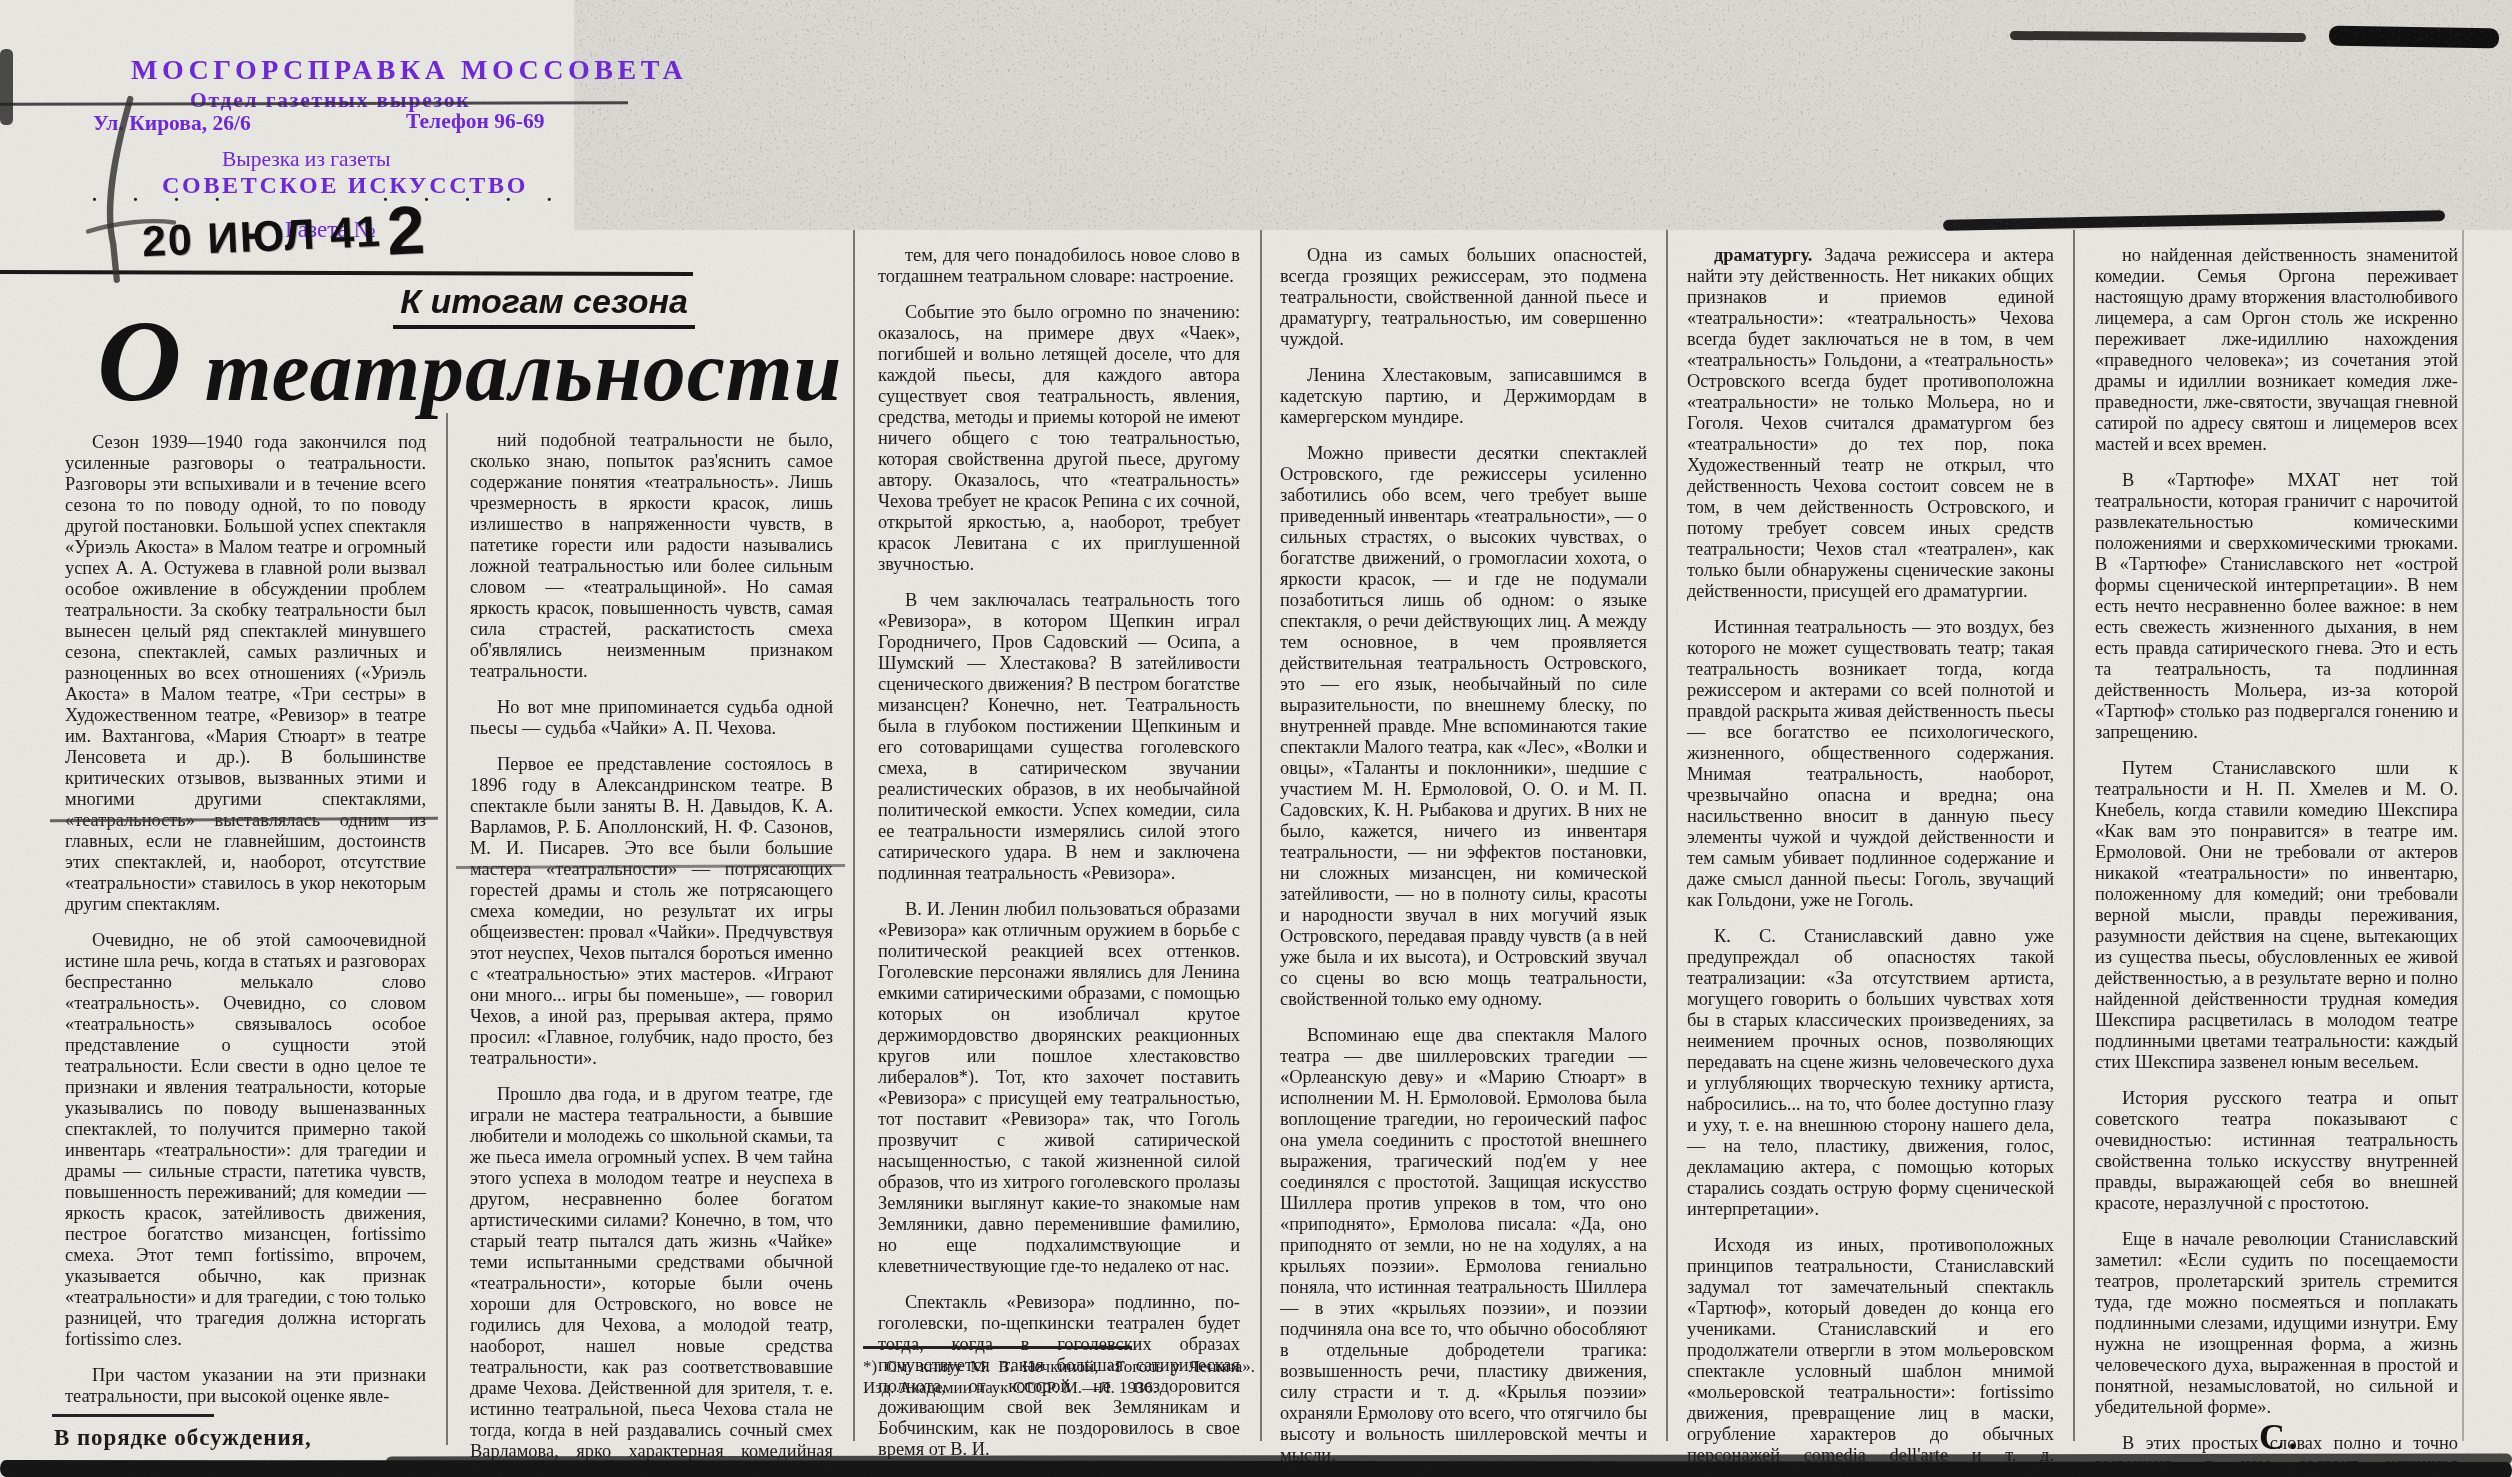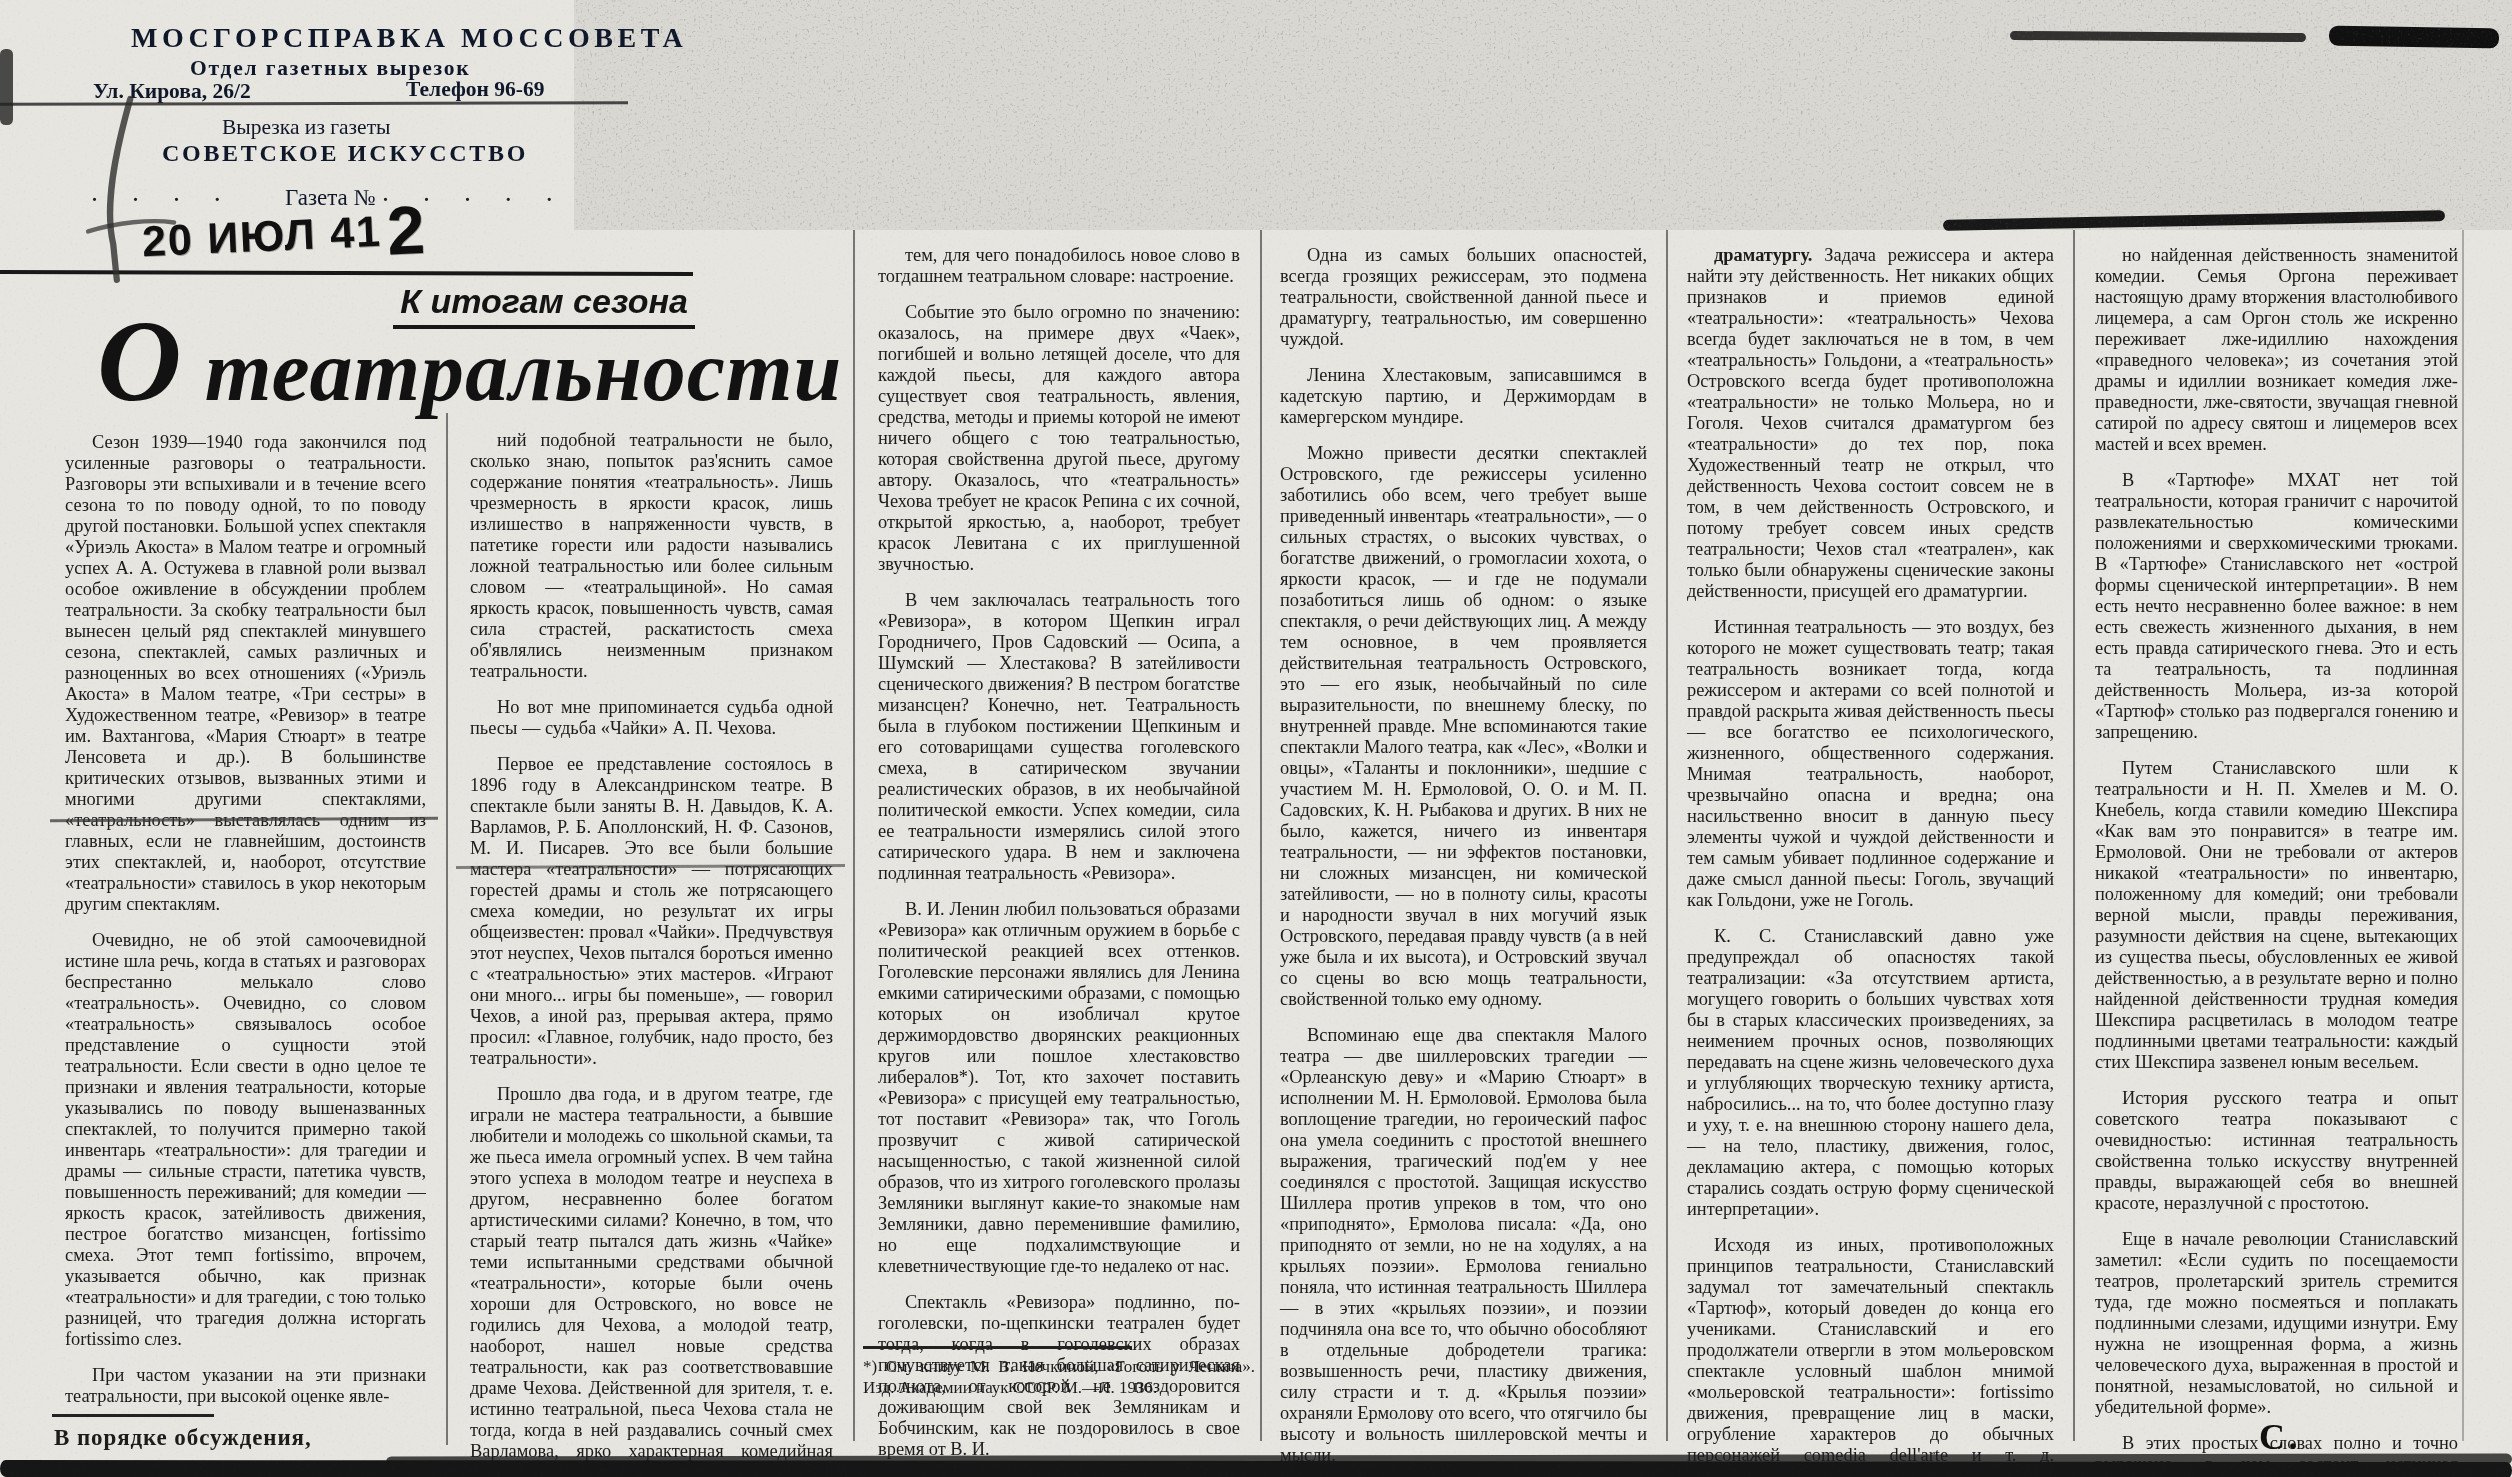--- a/index.html
+++ b/index.html
@@ -4,21 +4,21 @@
 <style>
   html,body{margin:0;padding:0;background:#b9b8b4;}
   .page{
     position:relative;width:2512px;height:1478px;overflow:hidden;
     background:#e7e5e0;
     font-family:"Liberation Serif","DejaVu Serif",serif;color:#1c1c1c;
   }
   .band-top{position:absolute;left:574px;top:0;width:1938px;height:230px;background:#d9d7d2;}
   .noise-svg{position:absolute;left:0;top:0;pointer-events:none;}
   
-  .hdr{position:absolute;white-space:nowrap;color:#0f172a;}
+  .hdr{position:absolute;white-space:nowrap;color:#6d28d9;margin-top:32px;}
   .hdr-org{left:131px;top:21.5px;font-size:28px;font-weight:bold;letter-spacing:4.5px;}
   .hdr-dept{left:190px;top:56px;font-size:21.5px;font-weight:bold;letter-spacing:1.8px;}
   .hdr-addr{left:93px;top:79px;font-size:21.5px;font-weight:bold;}
   .hdr-phone{left:406px;top:77px;font-size:21.5px;font-weight:bold;}
   .rule-a{position:absolute;left:0;top:102px;width:628px;height:2.7px;background:#2c2c2c;opacity:.85;transform:rotate(-.15deg);}
   .hdr-cliplabel{left:222px;top:115px;font-size:21.5px;}
   .hdr-paper{left:162px;top:140px;font-size:24px;font-weight:bold;letter-spacing:2.7px;}
   .dots{position:absolute;top:185px;font-size:27px;letter-spacing:12.6px;color:#222;}
   .dots-left{left:90px;}
   .dots-right{left:381px;}
@@ -79,21 +79,21 @@
 </style>
 </head>
 <body>
 
 <div class="page">
 
   <div class="band-top"></div>
 
   <span class="hdr hdr-org">МОСГОРСПРАВКА МОССОВЕТА</span>
   <span class="hdr hdr-dept">Отдел газетных вырезок</span>
-  <span class="hdr hdr-addr">Ул. Кирова, 26/2</span>
+  <span class="hdr hdr-addr">Ул. Кирова, 26/6</span>
   <span class="hdr hdr-phone">Телефон 96-69</span>
   <div class="rule-a"></div>
   <span class="hdr hdr-cliplabel">Вырезка из газеты</span>
   <span class="hdr hdr-paper">СОВЕТСКОЕ ИСКУССТВО</span>
   <span class="dots dots-left">· · · ·</span>
   <span class="hdr hdr-issue">Газета №</span>
   <span class="dots dots-right">· · · · ·</span>
   <div class="date-stamp">
     <span>20 ИЮЛ 41</span><span class="big2">2</span>
   </div>

